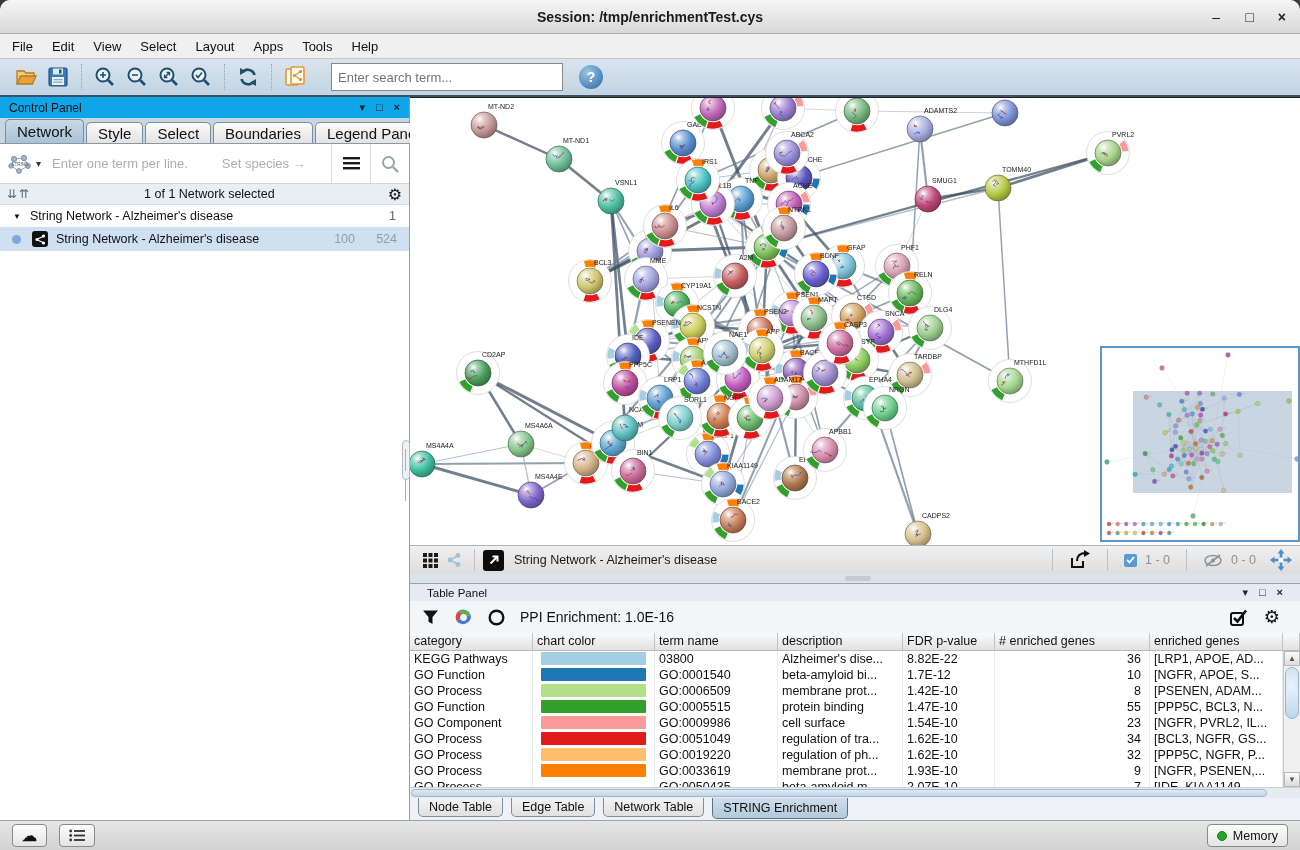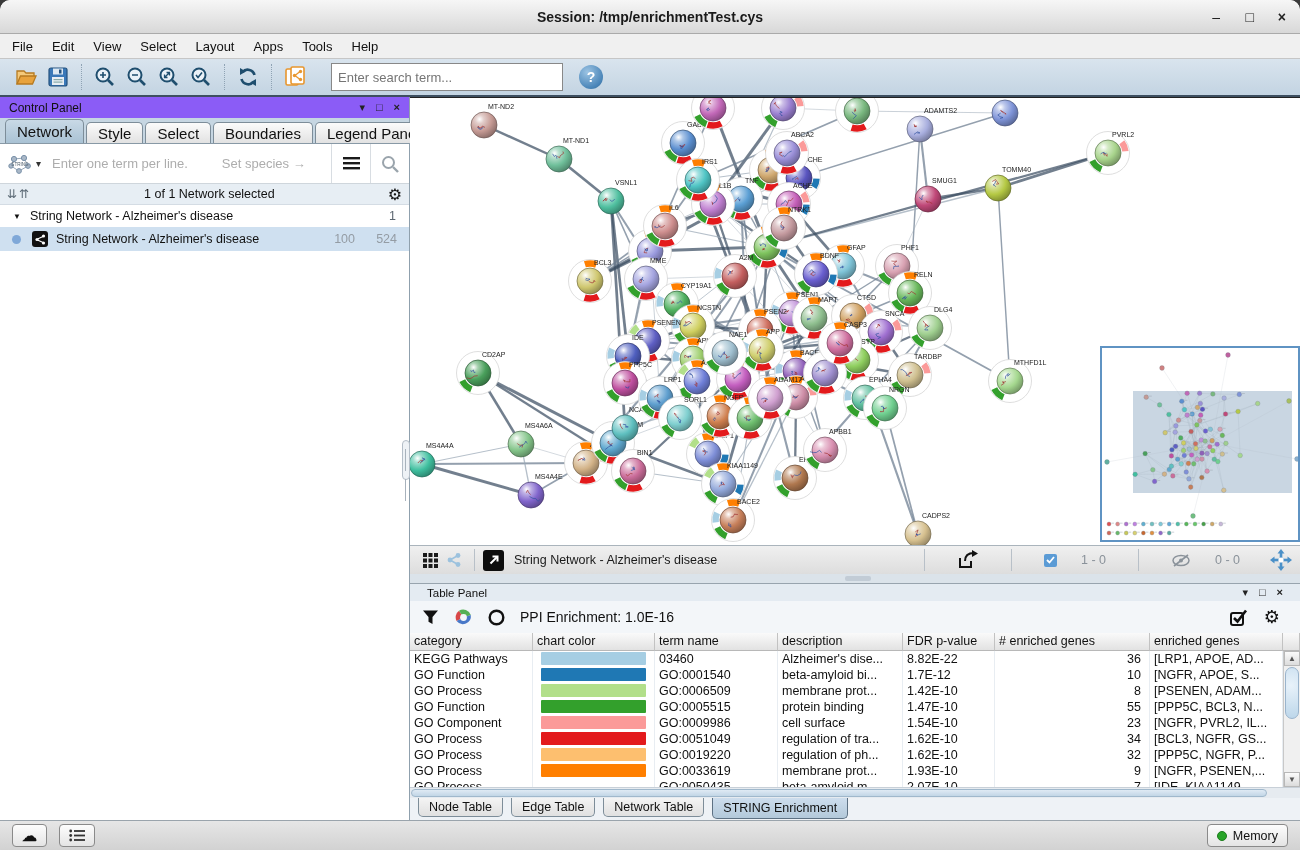--- a/index.html
+++ b/index.html
@@ -14,21 +14,21 @@
 .menubar{position:absolute;left:0;top:34px;width:1300px;height:25px;background:#f0f0f0;border-bottom:1px solid #c6c6c6;display:flex;align-items:center;gap:19px;padding-left:12px;font-size:13px}
 .menubar span{cursor:default}
 
 .toolbar{position:absolute;left:0;top:59px;width:1300px;height:38px;background:linear-gradient(#d9e4ee,#c3d4e2);border-bottom:2px solid #3d4f60;display:flex;align-items:center;padding-left:10px}
 .tbtn{width:32px;height:30px;display:flex;align-items:center;justify-content:center}
 .tsep{width:1px;height:26px;border-left:1px dotted #8fa3b4;margin:0 7px}
 .searchbox{margin-left:20px;width:232px;height:24px;border:1px solid #888;font-size:13px;padding:13px 6px;font-family:"Liberation Sans",sans-serif;color:#333;background:#fff}
 .helpbtn{margin-left:16px;width:24px;height:24px;border-radius:50%;background:radial-gradient(circle at 35% 30%,#9cc4e4,#4a85b8 70%,#33678f);color:#fff;font-weight:bold;text-align:center;line-height:24px;font-size:14px}
 
 .cpanel{position:absolute;left:0;top:97px;width:410px;height:723px;background:#fff;border-right:1px solid #8fa0ad}
-.cp-header{height:21px;background:#8b5cf6;display:flex;align-items:center;padding:0 9px;font-size:12px}
+.cp-header{height:21px;background:#0ea5e9;display:flex;align-items:center;padding:0 9px;font-size:12px}
 .ph-icons{margin-left:auto;display:flex;gap:11px;font-size:11px;color:#222}
 .ph-icons span{cursor:default}
 .cp-tabs{height:26px;background:#c6d6e2;display:flex;align-items:flex-end;gap:2px;padding-left:5px;border-bottom:1px solid #8899a6}
 .tab{height:21px;padding:0 11px;font-size:15px;display:flex;align-items:center;background:linear-gradient(#fbfbfb,#e2e2e2);border:1px solid #7d8d99;border-bottom:none;border-radius:5px 5px 0 0;cursor:default;white-space:nowrap}
 .tab.active{height:24px;background:linear-gradient(#c9d9e6,#a9c2d4)}
 .stringbar{height:40px;background:#fff;border-bottom:1px solid #cfd6dc;display:flex;align-items:center}
 .logoseg{width:48px;display:flex;align-items:center;justify-content:center;gap:2px}
 .ph-text{color:#adadad;font-size:13px;margin-left:4px}
 .species{color:#adadad;font-size:13px;margin-left:34px}
 .sb-right{margin-left:auto;display:flex;align-items:center;height:100%}
@@ -47,21 +47,21 @@
 .numcol{color:#949ca4;width:42px;text-align:right}
 
 .netview{position:absolute;left:410px;top:97px;width:890px;height:448px;background:#fff;border-top:1px solid #222;overflow:hidden}
 .birdseye{position:absolute;left:690px;top:248px;width:200px;height:196px;background:#fff;border:2px solid #5f93c3}
 .v-grip{position:absolute;left:402px;top:440px;width:8px;height:40px;background:#eef2f6;border:1px solid #b4bec8;border-radius:4px;z-index:5}
 .v-grip i{display:block;width:1px;height:22px;background:#a8b2bc;margin:8px 1px 0 2px;float:left}
 
 .nettool{position:absolute;left:410px;top:545px;width:890px;height:29px;background:linear-gradient(#f0f0f0,#dddddd);border-top:1px solid #aab4bc;display:flex;align-items:center;padding:0 8px;font-size:12.5px}
 .nt-sep{width:1px;height:22px;background:#b8c0c8;margin:0 8px}
 .nt-lbl{margin-left:10px;color:#1a1a1a}
-.nt-right{margin-left:auto;display:flex;align-items:center;gap:24px;color:#8a929a}
+.nt-right{margin-left:auto;display:flex;align-items:center;gap:8px;color:#8a929a}
 .blackbtn{width:21px;height:21px;background:#0d0d0d;border-radius:3px;display:flex;align-items:center;justify-content:center}
 .minichk{width:13px;height:13px;background:#5b9bd5;border-radius:2px;display:flex;align-items:center;justify-content:center}
 
 .splitter{position:absolute;left:410px;top:574px;width:890px;height:9px;background:#dbe3ea}
 .h-grip{position:absolute;left:435px;top:2px;width:26px;height:5px;background:#c2ccd6;border-radius:2px}
 
 .tpanel{position:absolute;left:410px;top:583px;width:890px;height:237px;background:#eef2f6;border-top:1px solid #98a4ae}
 .tp-header{height:17px;display:flex;align-items:center;padding:0 17px;font-size:11.5px;background:#e4ebf2}
 .tp-tools{height:32px;display:flex;align-items:center;gap:15px;padding:0 12px;background:#f3f6f9}
 .ppi{font-size:14px;color:#111}
@@ -2054,21 +2054,21 @@
           <div class="hc" style="width: 155px;"># enriched genes</div>
           <div class="hc" style="width: 133px;">enriched genes</div>
           <div class="hc" style="width: 17px;"></div>
         </div>
       <div class="rows" id="grows">
         <div class="trow">
             <div class="tc" style="width: 123px;">KEGG Pathways</div>
             <div class="tc" style="width: 122px; display: flex;">
               <div class="swatch" style="background: rgb(166, 206, 227);"></div>
             </div>
-            <div class="tc" style="width: 123px;">03460</div>
+            <div class="tc" style="width: 123px;">03800</div>
             <div class="tc" style="width: 125px;">Alzheimer's dise...</div>
             <div class="tc" style="width: 92px;">8.82E-22</div>
             <div class="tc" style="width: 155px; text-align: right; padding-right: 8px;">36</div>
             <div class="tc" style="width: 133px;">[LRP1, APOE, AD...</div>
           </div>
           <div class="trow">
             <div class="tc" style="width: 123px;">GO Function</div>
             <div class="tc" style="width: 122px; display: flex;">
               <div class="swatch" style="background: rgb(31, 120, 180);"></div>
             </div>

